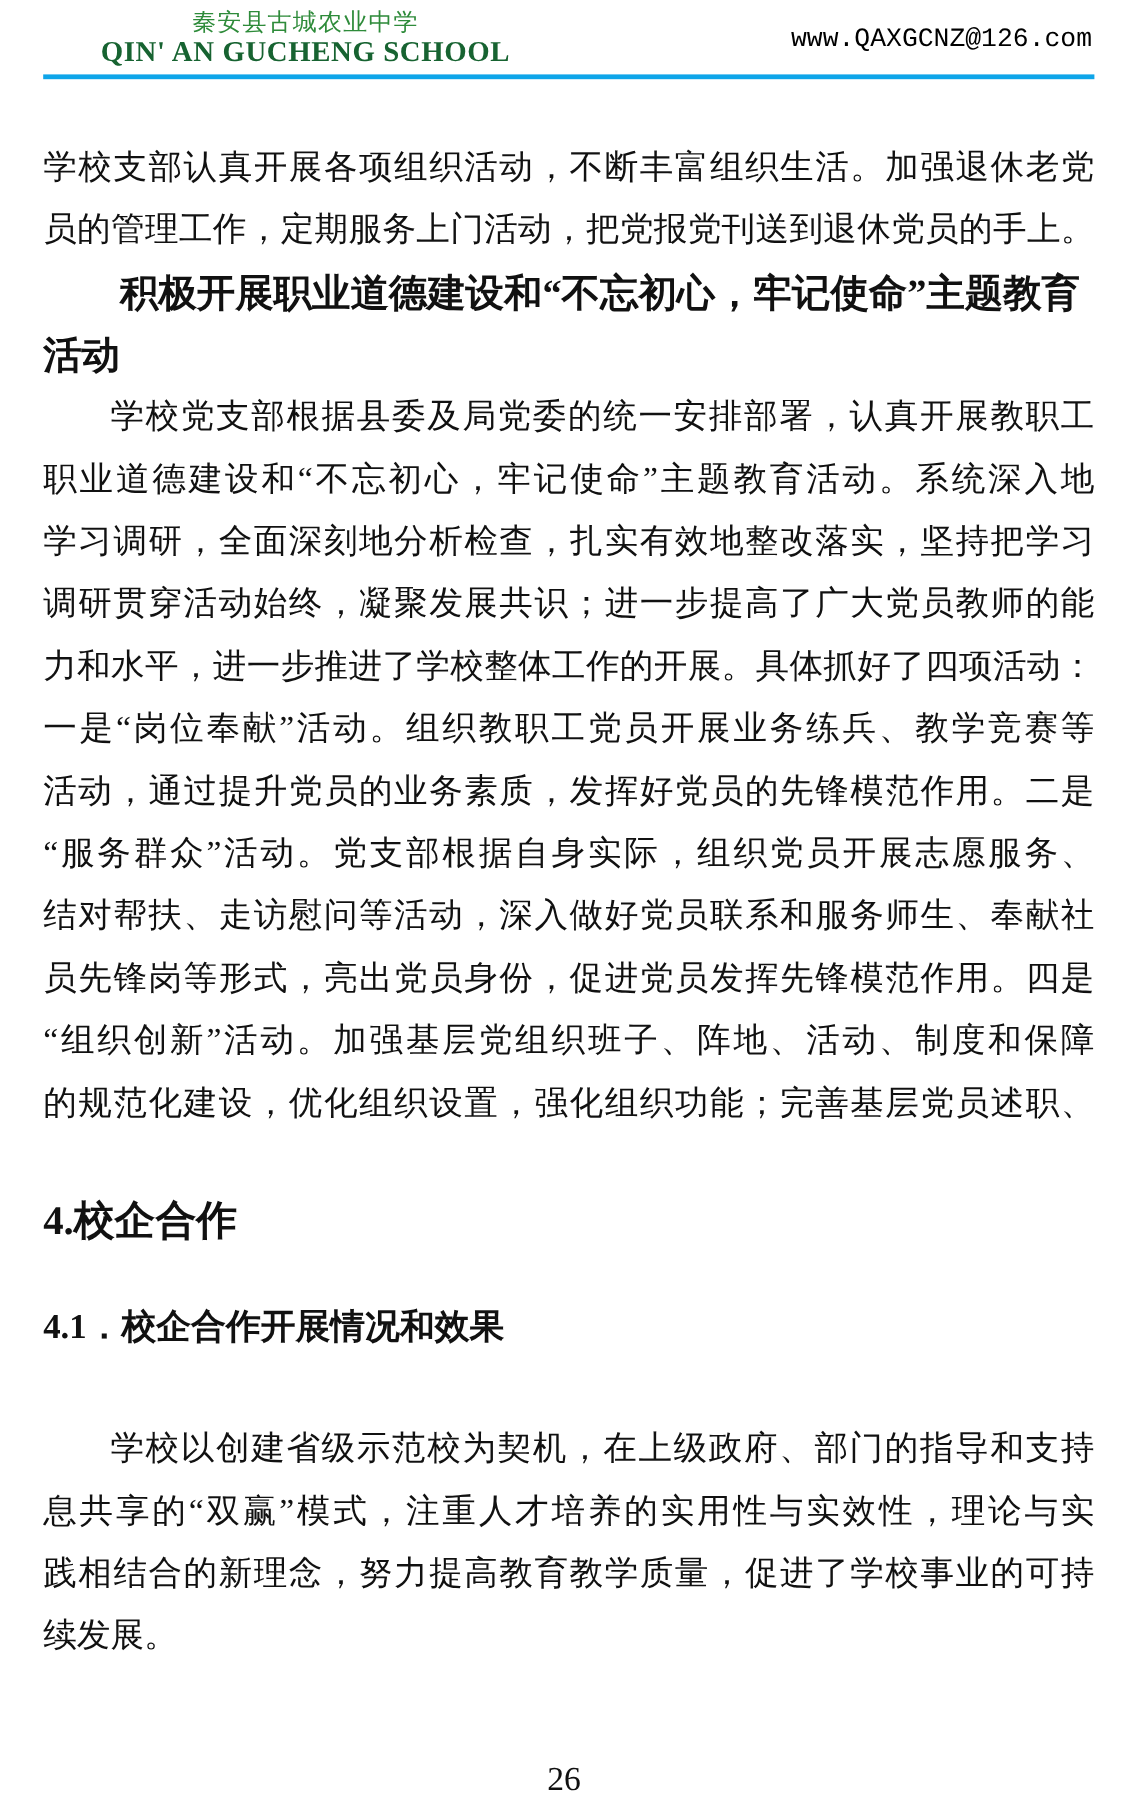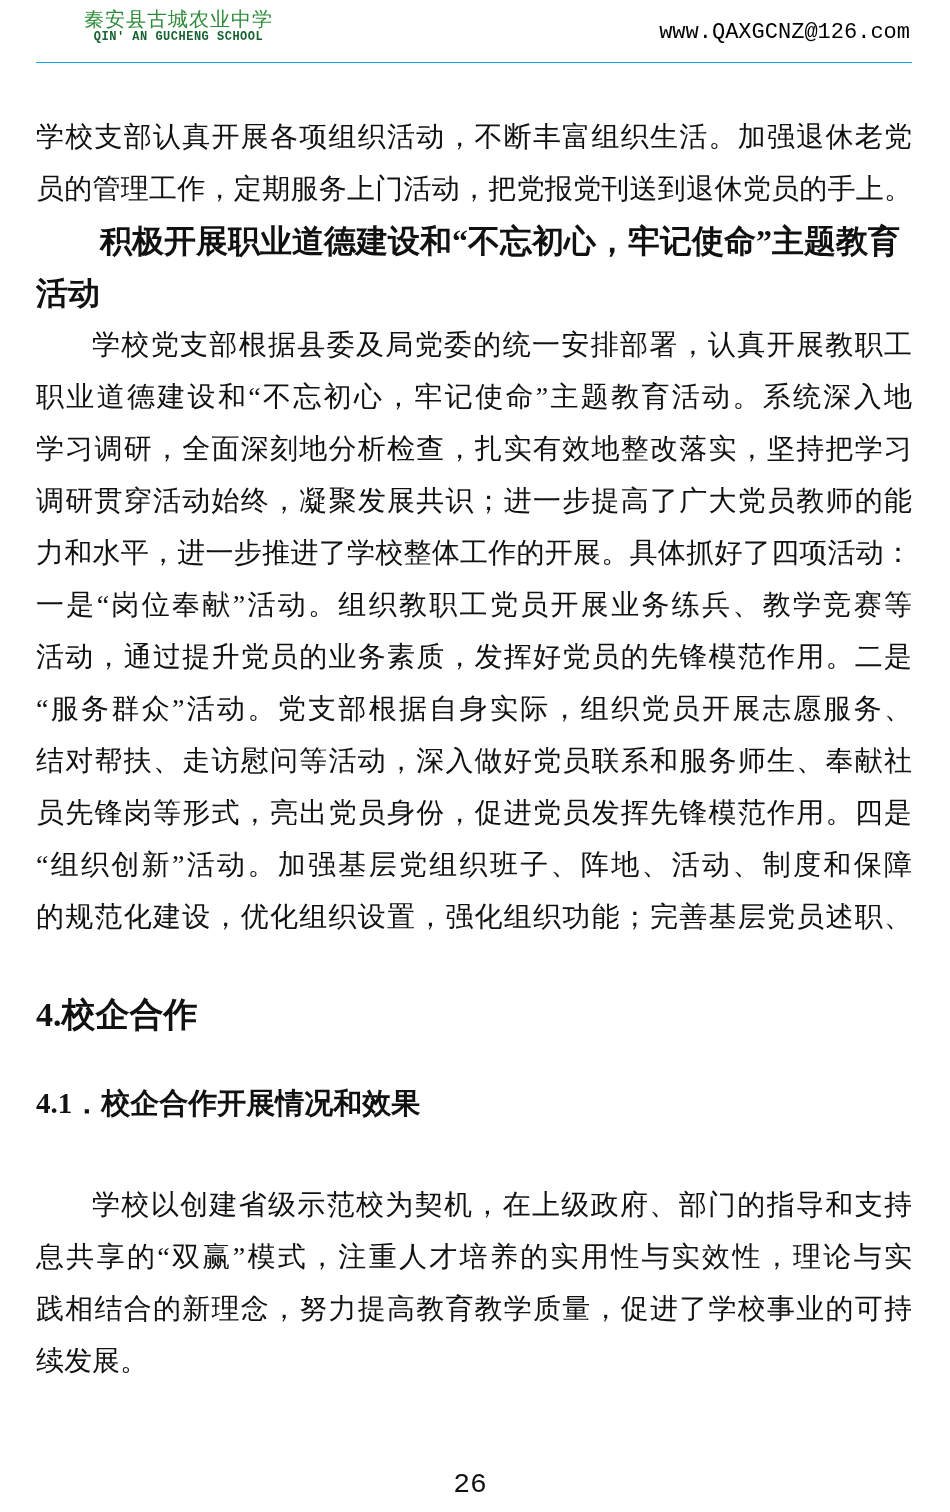--- a/index.html
+++ b/index.html
@@ -19,39 +19,39 @@
     position: relative;
     width: 950px;
     height: 1512px;
     background: #ffffff;
   }
   
   header {
     position: relative;
     height: 62px;
     margin: 0 38px 0 36px;
-    border-bottom: 1px solid #0ea5e9;
+    border-bottom: 4px solid #0ea5e9;
   }
   .school-block {
     position: absolute;
     left: 48px;
     top: 8px;
     text-align: center;
     line-height: 1.15;
   }
   .school-zh {
     font-family: "Liberation Serif", serif;
     font-size: 20px;
     letter-spacing: 1px;
     color: var(--brand-green, #2e8b3a);
     white-space: nowrap;
   }
   .school-en {
-    font-family: Liberation Mono, monospace;
-    font-size: 12px;
+    font-family: Liberation Serif, serif;
+    font-size: 24px;
     font-weight: bold;
     letter-spacing: 0.5px;
     color: var(--brand-green-dark, #176331);
     white-space: nowrap;
   }
   .website {
     position: absolute;
     right: 2px;
     top: 20px;
     font-family: Liberation Mono, monospace;
@@ -101,21 +101,21 @@
   .para.mt-lg {
     margin-top: 56px;
   }
   
   footer {
     position: absolute;
     bottom: 12px;
     left: 28px;
     right: 38px;
     text-align: center;
-    font-family: Liberation Mono, monospace;
+    font-family: Liberation Serif, serif;
     font-size: 28px;
     color: #111111;
   }
 </style>
 </head>
 <body>
 
 <div class="page">
 
   <header>

